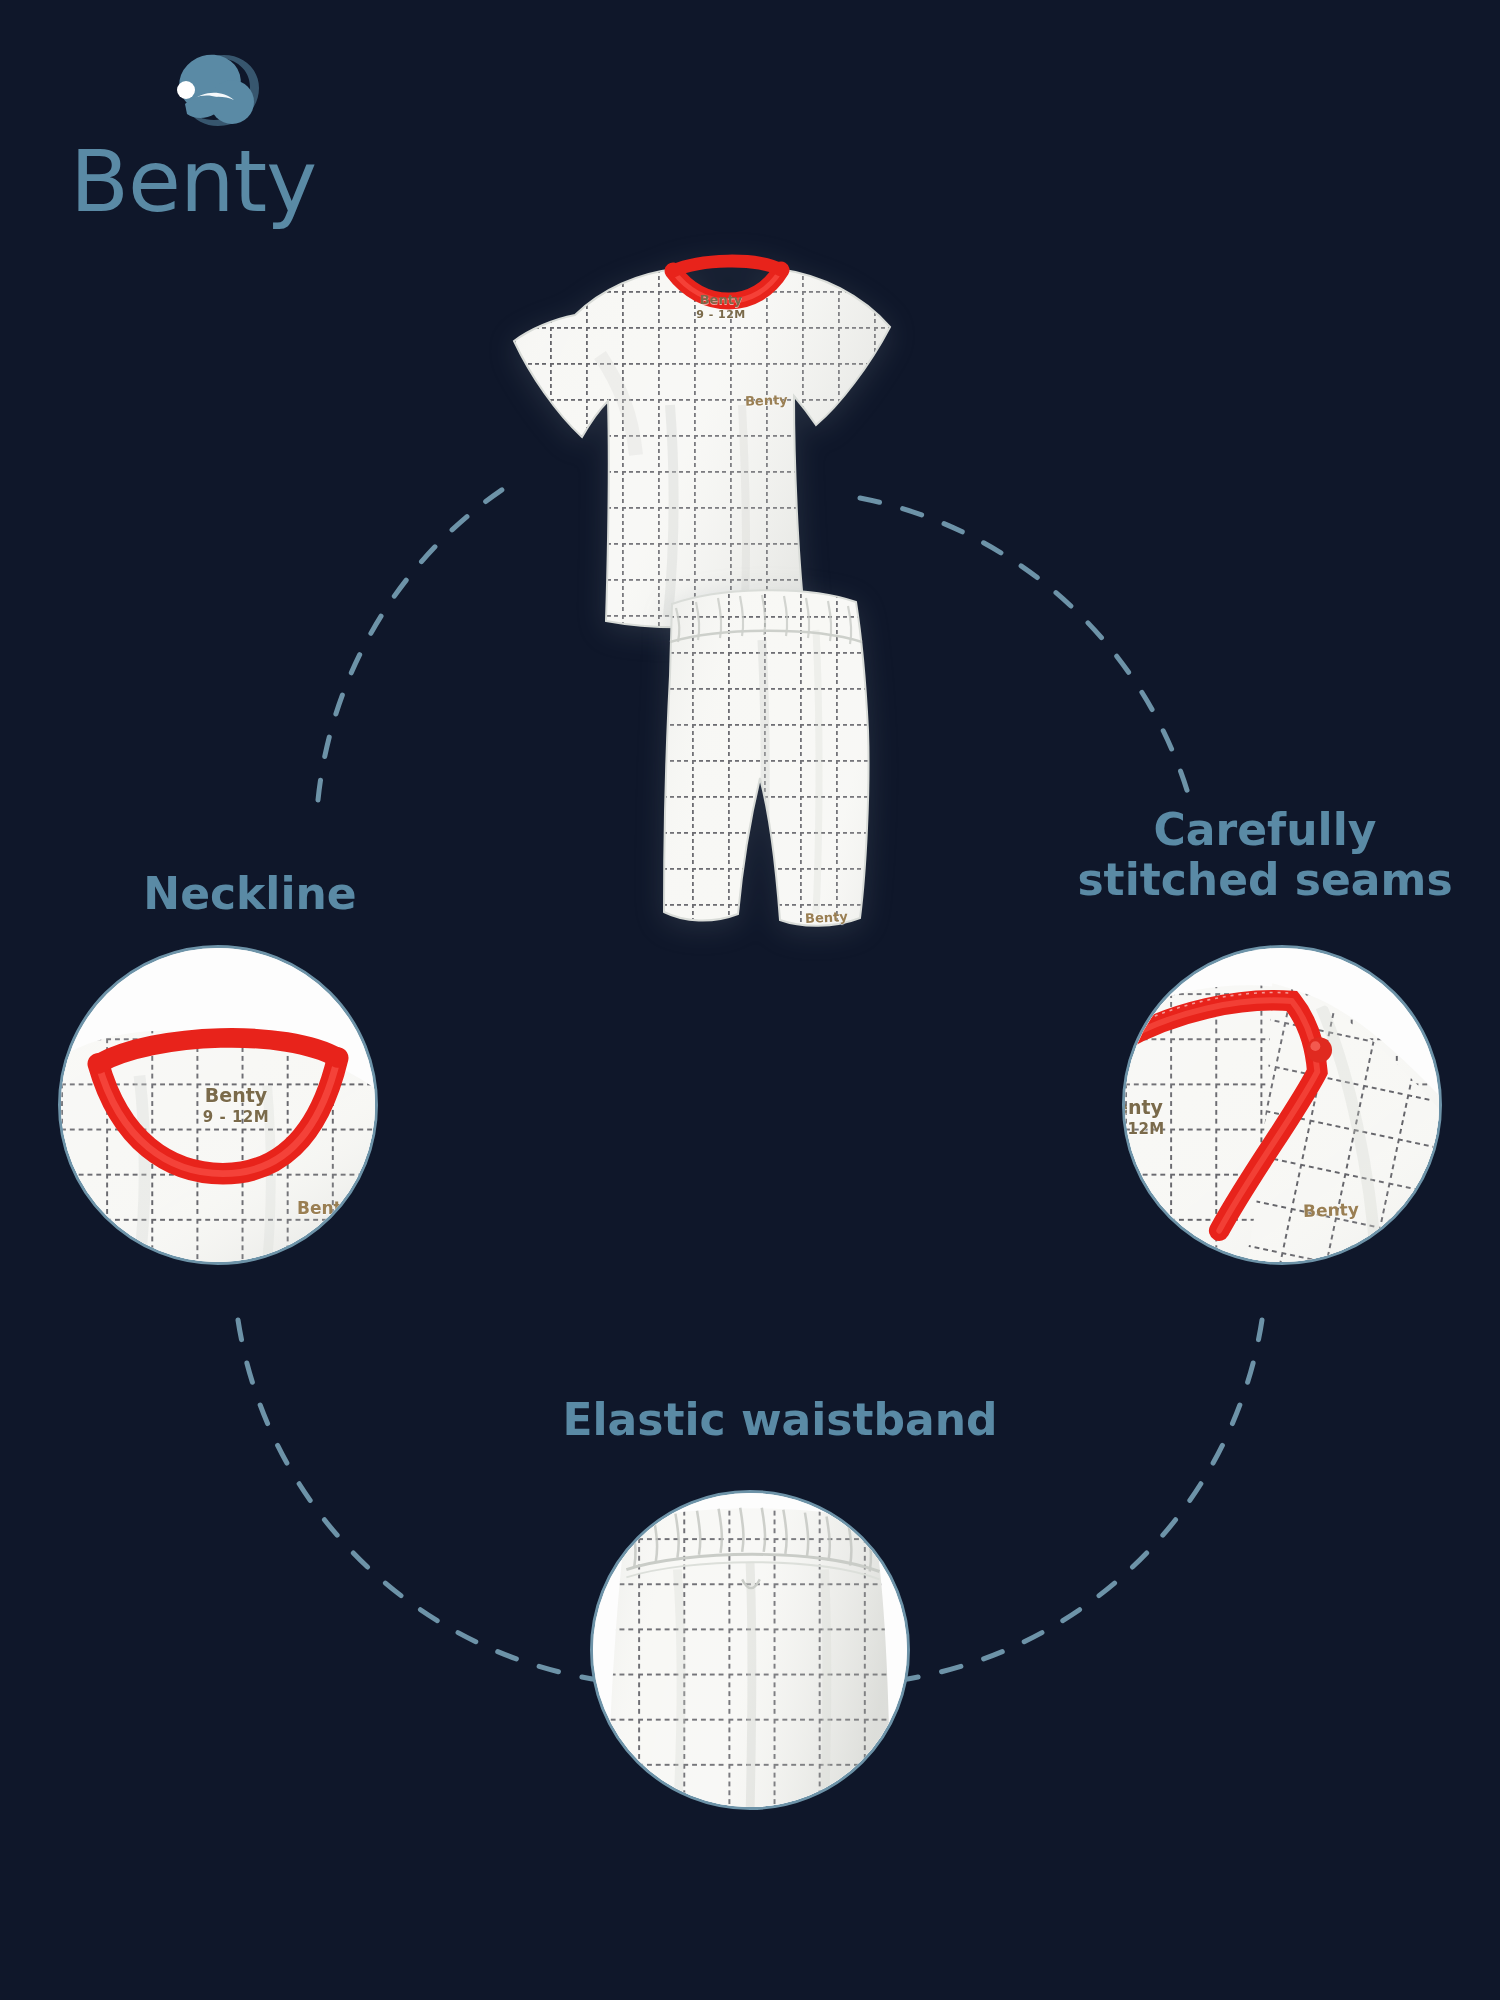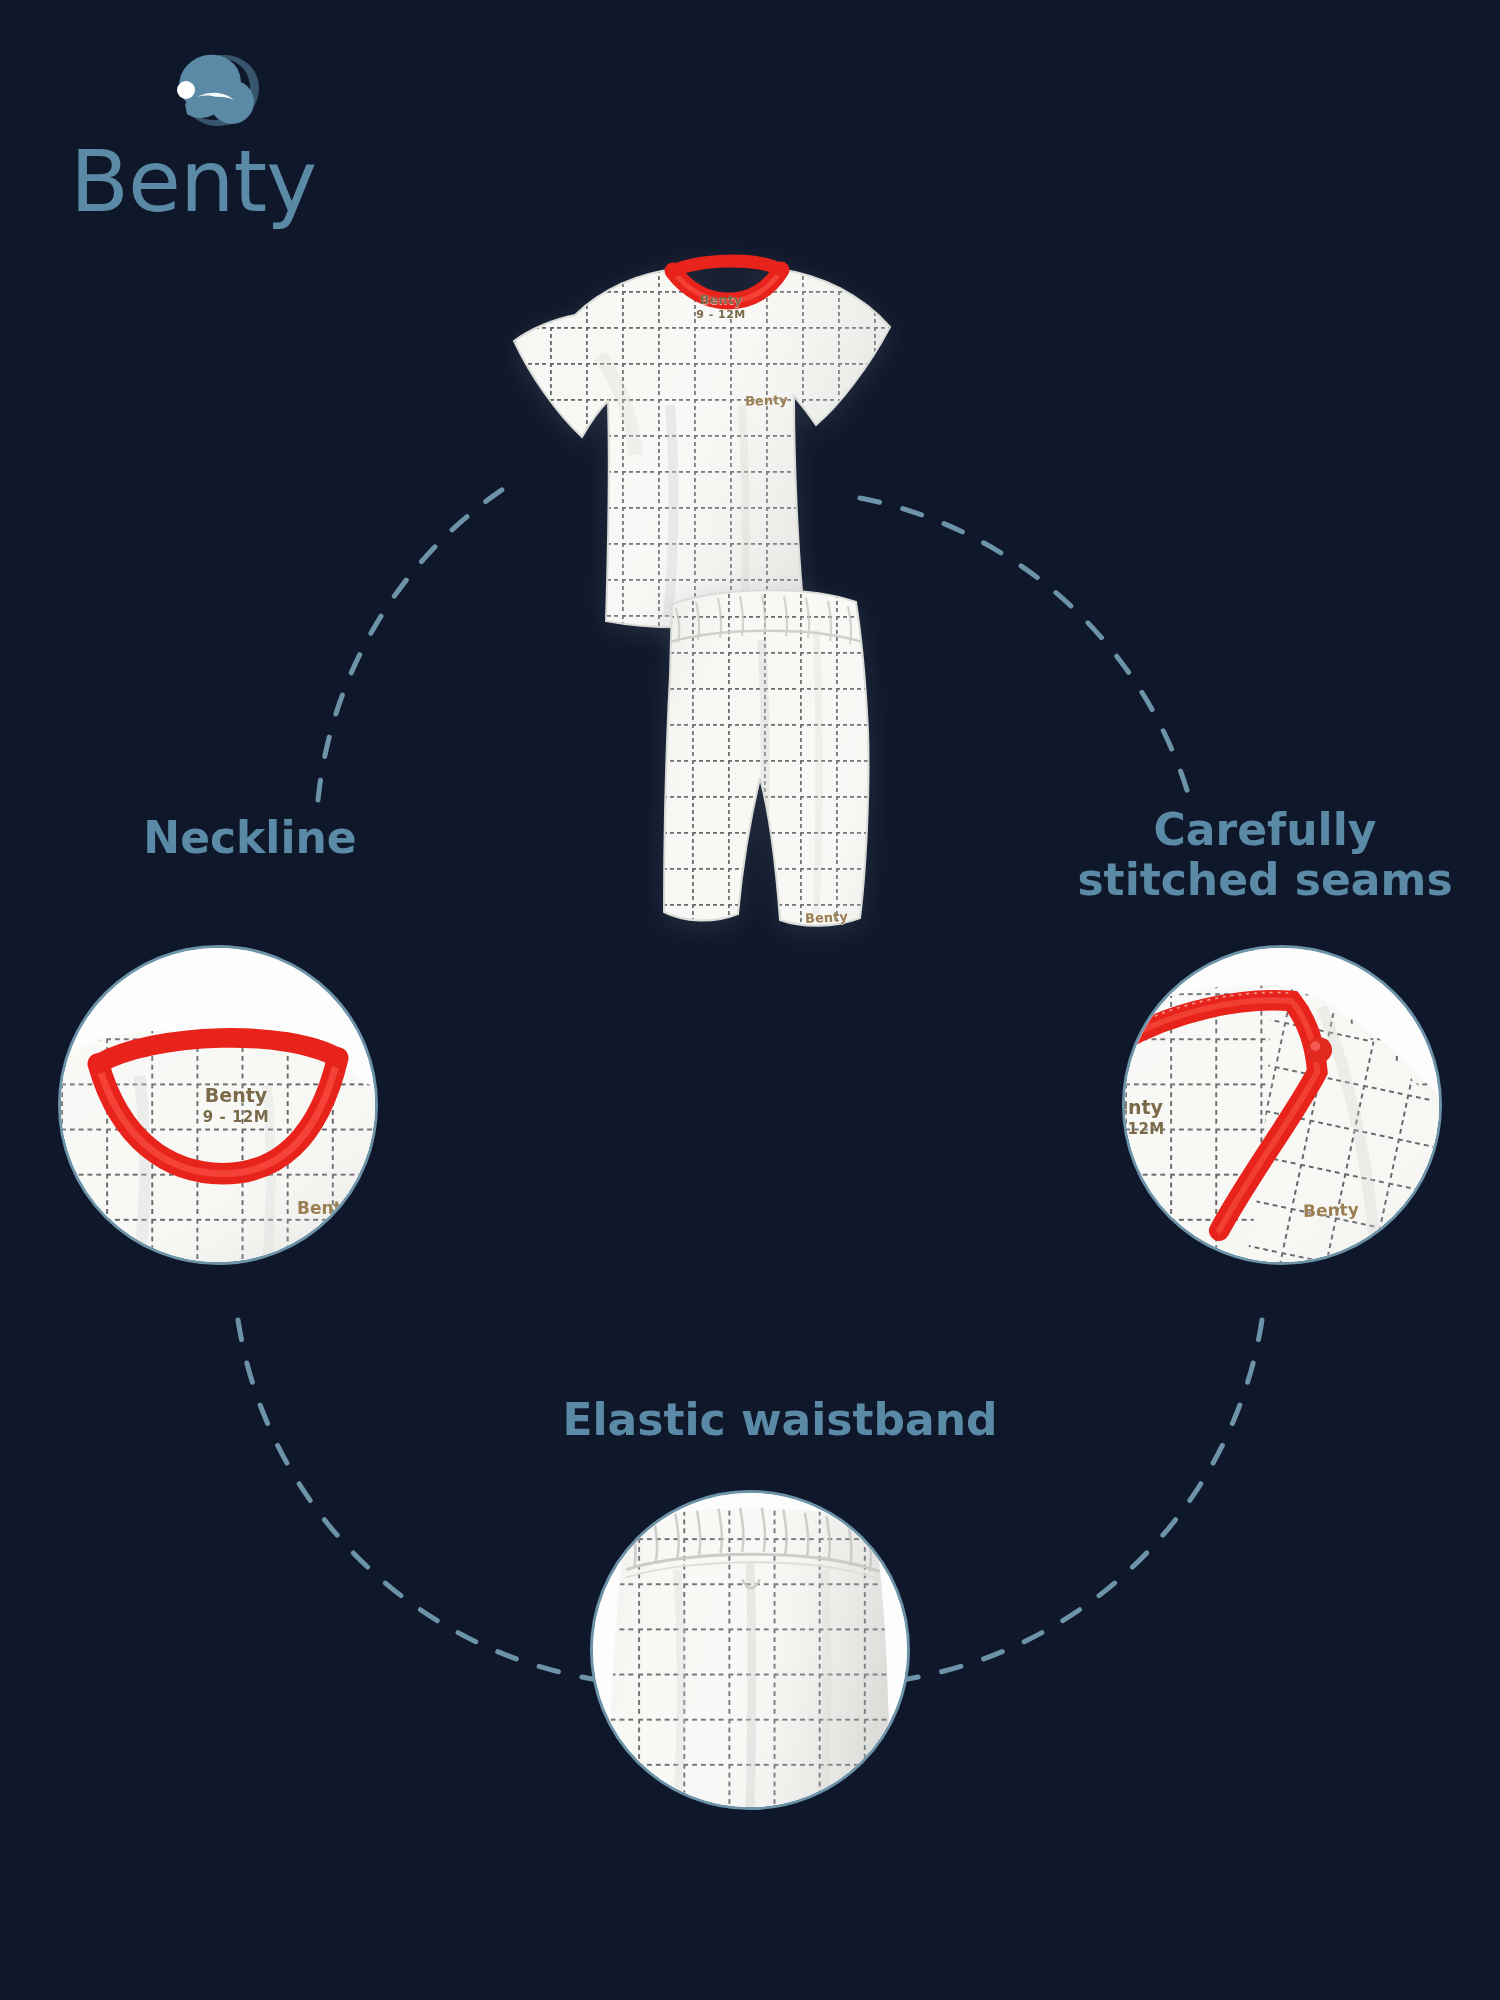--- a/index.html
+++ b/index.html
@@ -22,21 +22,21 @@
   }
 
   
   .label {
     position: absolute; color: #5a8aa5;
     font-size: 44px; font-weight: 700;
     font-family: "DejaVu Sans", sans-serif;
     line-height: 1.14; text-align: center;
     white-space: pre-line;
   }
-  #label-neckline { left: 40px;  top: 813px;  width: 420px; }
+  #label-neckline { left: 40px;  top: 869px;  width: 420px; }
   #label-seams    { left: 1030px; top: 805px; width: 470px; }
   #label-waist    { left: 430px; top: 1395px; width: 700px; }
 
   
   .ring { position: absolute; left: 0; top: 0; width: 1500px; height: 2000px; pointer-events: none; }
 
   
   .circle {
     position: absolute; border-radius: 50%;
     border: 3px solid #6d93a8;

